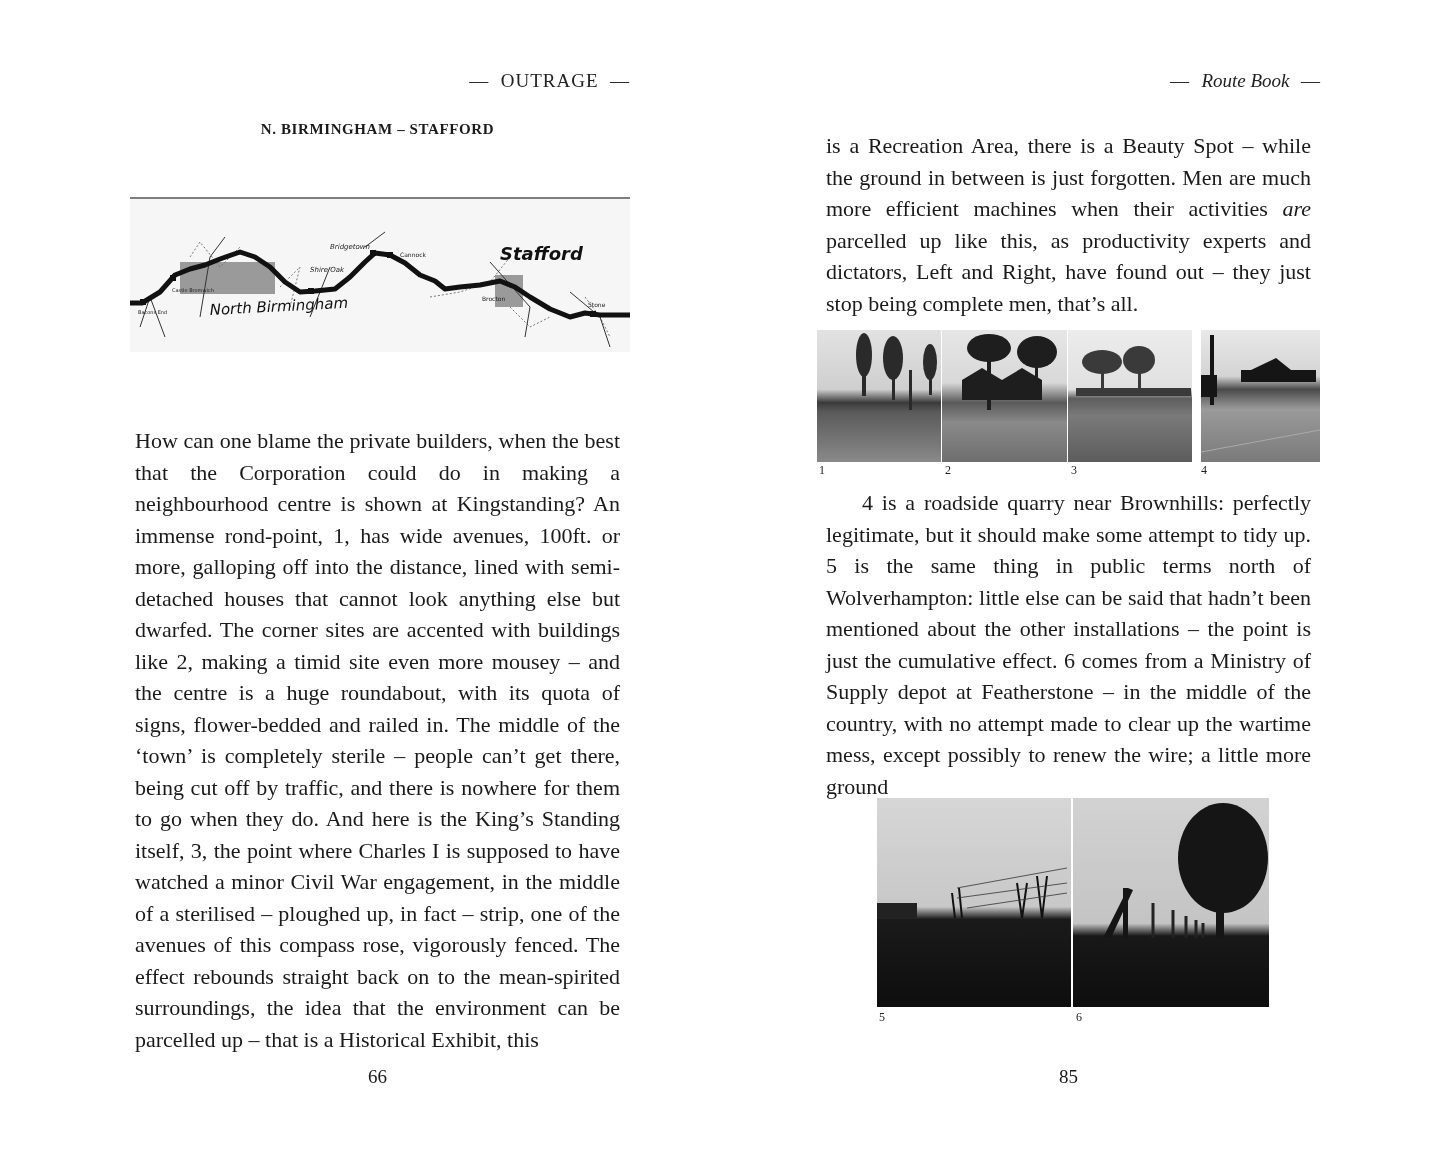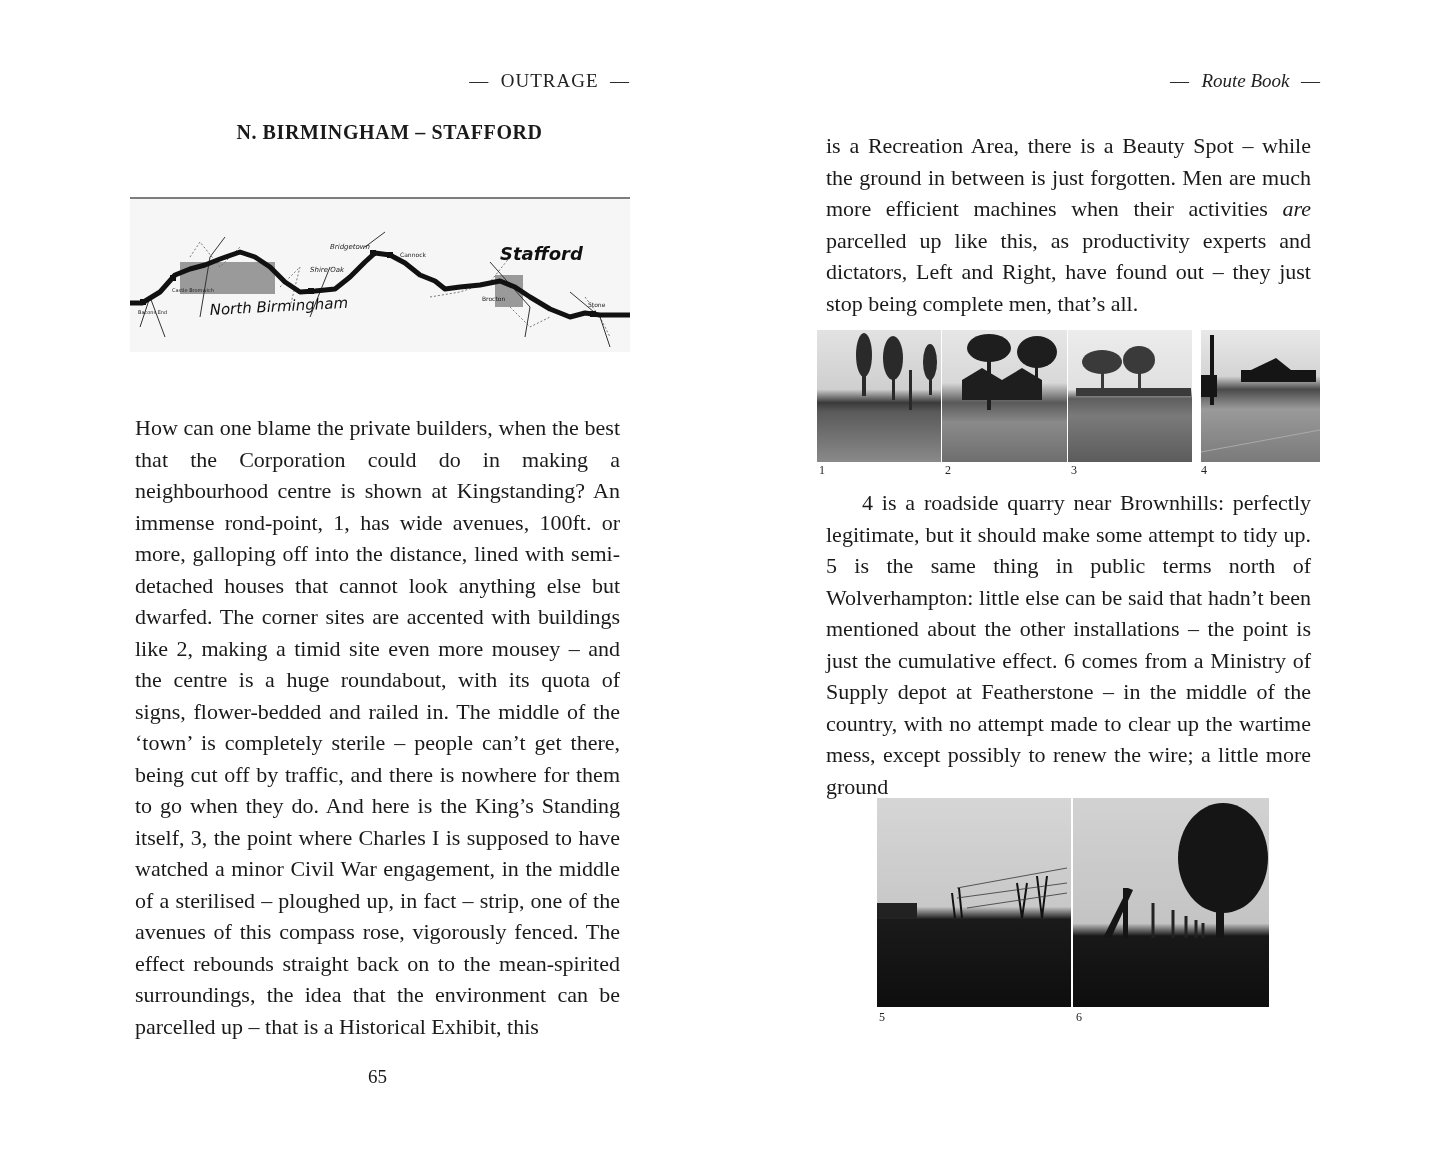--- a/index.html
+++ b/index.html
@@ -4,22 +4,22 @@
 <style>
   html, body { margin:0; padding:0; background:#ffffff; }
   body { width:1445px; height:1156px; position:relative; overflow:hidden;
          font-family: "Liberation Serif", "DejaVu Serif", serif; color:#1a1a1a; }
   .page { position:absolute; top:0; height:1156px; }
   .page.left { left:125px; width:505px; }
   .page.right { left:816px; width:505px; }
   .running-head { position:absolute; top:70px; left:0; width:100%; text-align:right;
                   font-size:19px; letter-spacing:1px; color:#222; }
   .running-head.italic span.t { font-style:italic; letter-spacing:0;margin-top:20px; }
-  .chapter-title { position:absolute; top:121px; left:12px; width:100%; text-align:center;
-                   font-size:20px; font-weight:bold; letter-spacing:0.6px; }
+  .chapter-title { position:absolute; top:121px; left:0; width:100%; text-align:center;
+                   font-size:15px; font-weight:bold; letter-spacing:0.6px; }
   .body-text { position:absolute; left:0; width:100%; font-size:22px; line-height:31.5px;
                text-align:justify; }
   .body-text p { margin:10px; }
   .body-text p.indent { text-indent:36px; }
   .page-num { position:absolute; top:1066px; left:0; width:100%; text-align:center; font-size:19px; }
   .fig { position:absolute; }
   .fig-label { position:absolute; font-size:12px; color:#222; }
   .photo { position:absolute; overflow:hidden; }
 </style>
 </head>
@@ -63,24 +63,24 @@
       <text x="180" y="75" font-family="DejaVu Sans, sans-serif" font-style="italic" font-size="7" fill="#222">Shire Oak</text>
       <text x="200" y="52" font-family="DejaVu Sans, sans-serif" font-style="italic" font-size="7" fill="#222">Bridgetown</text>
       <text x="270" y="60" font-family="DejaVu Sans, sans-serif" font-size="6" fill="#222">Cannock</text>
       <text x="42" y="95" font-family="DejaVu Sans, sans-serif" font-size="5" fill="#222">Castle Bromwich</text>
       <text x="8" y="117" font-family="DejaVu Sans, sans-serif" font-size="5" fill="#222">Bacons End</text>
       <text x="458" y="110" font-family="DejaVu Sans, sans-serif" font-size="6" fill="#222">Stone</text>
       <text x="352" y="104" font-family="DejaVu Sans, sans-serif" font-size="6" fill="#222">Brocton</text>
     </svg>
   </div>
 
-  <div class="body-text" style="top:402px;">
+  <div class="body-text" style="top:415px;">
     <p>How can one blame the private builders, when the best that the Corporation could do in making a neighbourhood centre is shown at Kingstanding? An immense rond-point, 1, has wide avenues, 100ft. or more, galloping off into the distance, lined with semi-detached houses that cannot look anything else but dwarfed. The corner sites are accented with buildings like 2, making a timid site even more mousey – and the centre is a huge roundabout, with its quota of signs, flower-bedded and railed in. The middle of the ‘town’ is completely sterile – people can’t get there, being cut off by traffic, and there is nowhere for them to go when they do. And here is the King’s Standing itself, 3, the point where Charles I is supposed to have watched a minor Civil War engagement, in the middle of a sterilised – ploughed up, in fact – strip, one of the avenues of this compass rose, vigorously fenced. The effect rebounds straight back on to the mean-spirited surroundings, the idea that the environment can be parcelled up – that is a Historical Exhibit, this</p>
   </div>
-  <div class="page-num">65</div>
+  <div class="page-num">66</div>
 </div>
 
 <div class="page right">
   <div class="running-head italic">
     <span>—</span>&nbsp;&nbsp;<span class="t">Route Book</span>&nbsp;&nbsp;<span>—</span>
   </div>
 
   <div class="body-text" style="top:120px;">
     <p><span>is a Recreation Area, there is a Beauty Spot – while the ground in between is just forgotten. Men are much more efficient machines when their activities </span><em>are</em><span> parcelled up like this, as productivity experts and dictators, Left and Right, have found out – they just stop being complete men, that’s all.</span></p>
   </div>
@@ -180,13 +180,14 @@
             <line x1="113" y1="118" x2="113" y2="140"></line>
             <line x1="123" y1="122" x2="123" y2="140"></line>
             <line x1="130" y1="125" x2="130" y2="140"></line>
           </g>
         </svg>
     </div>
     <span class="fig-label" style="left:2px; top:212px;">5</span>
     <span class="fig-label" style="left:199px; top:212px;">6</span>
   </div>
 
+  <div class="page-num">85</div>
 </div>
 
 </body></html>

